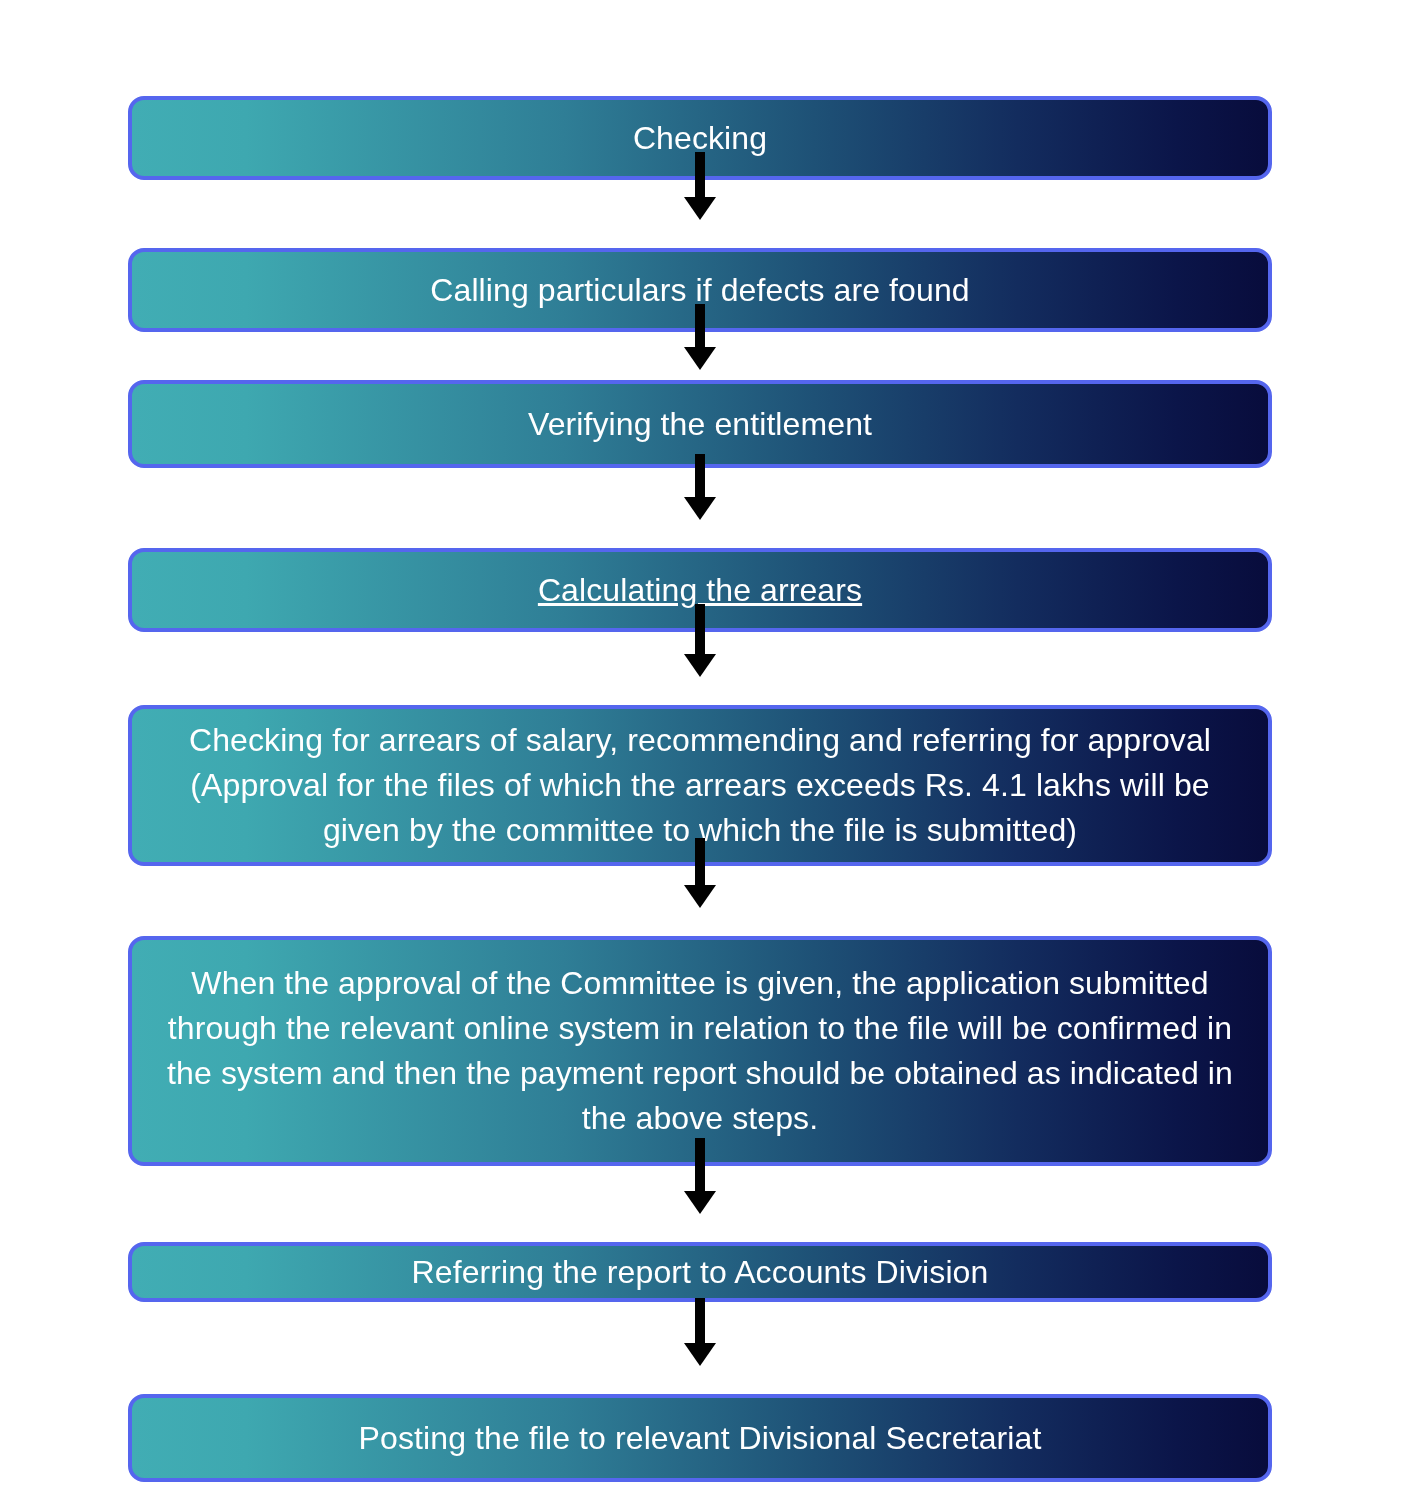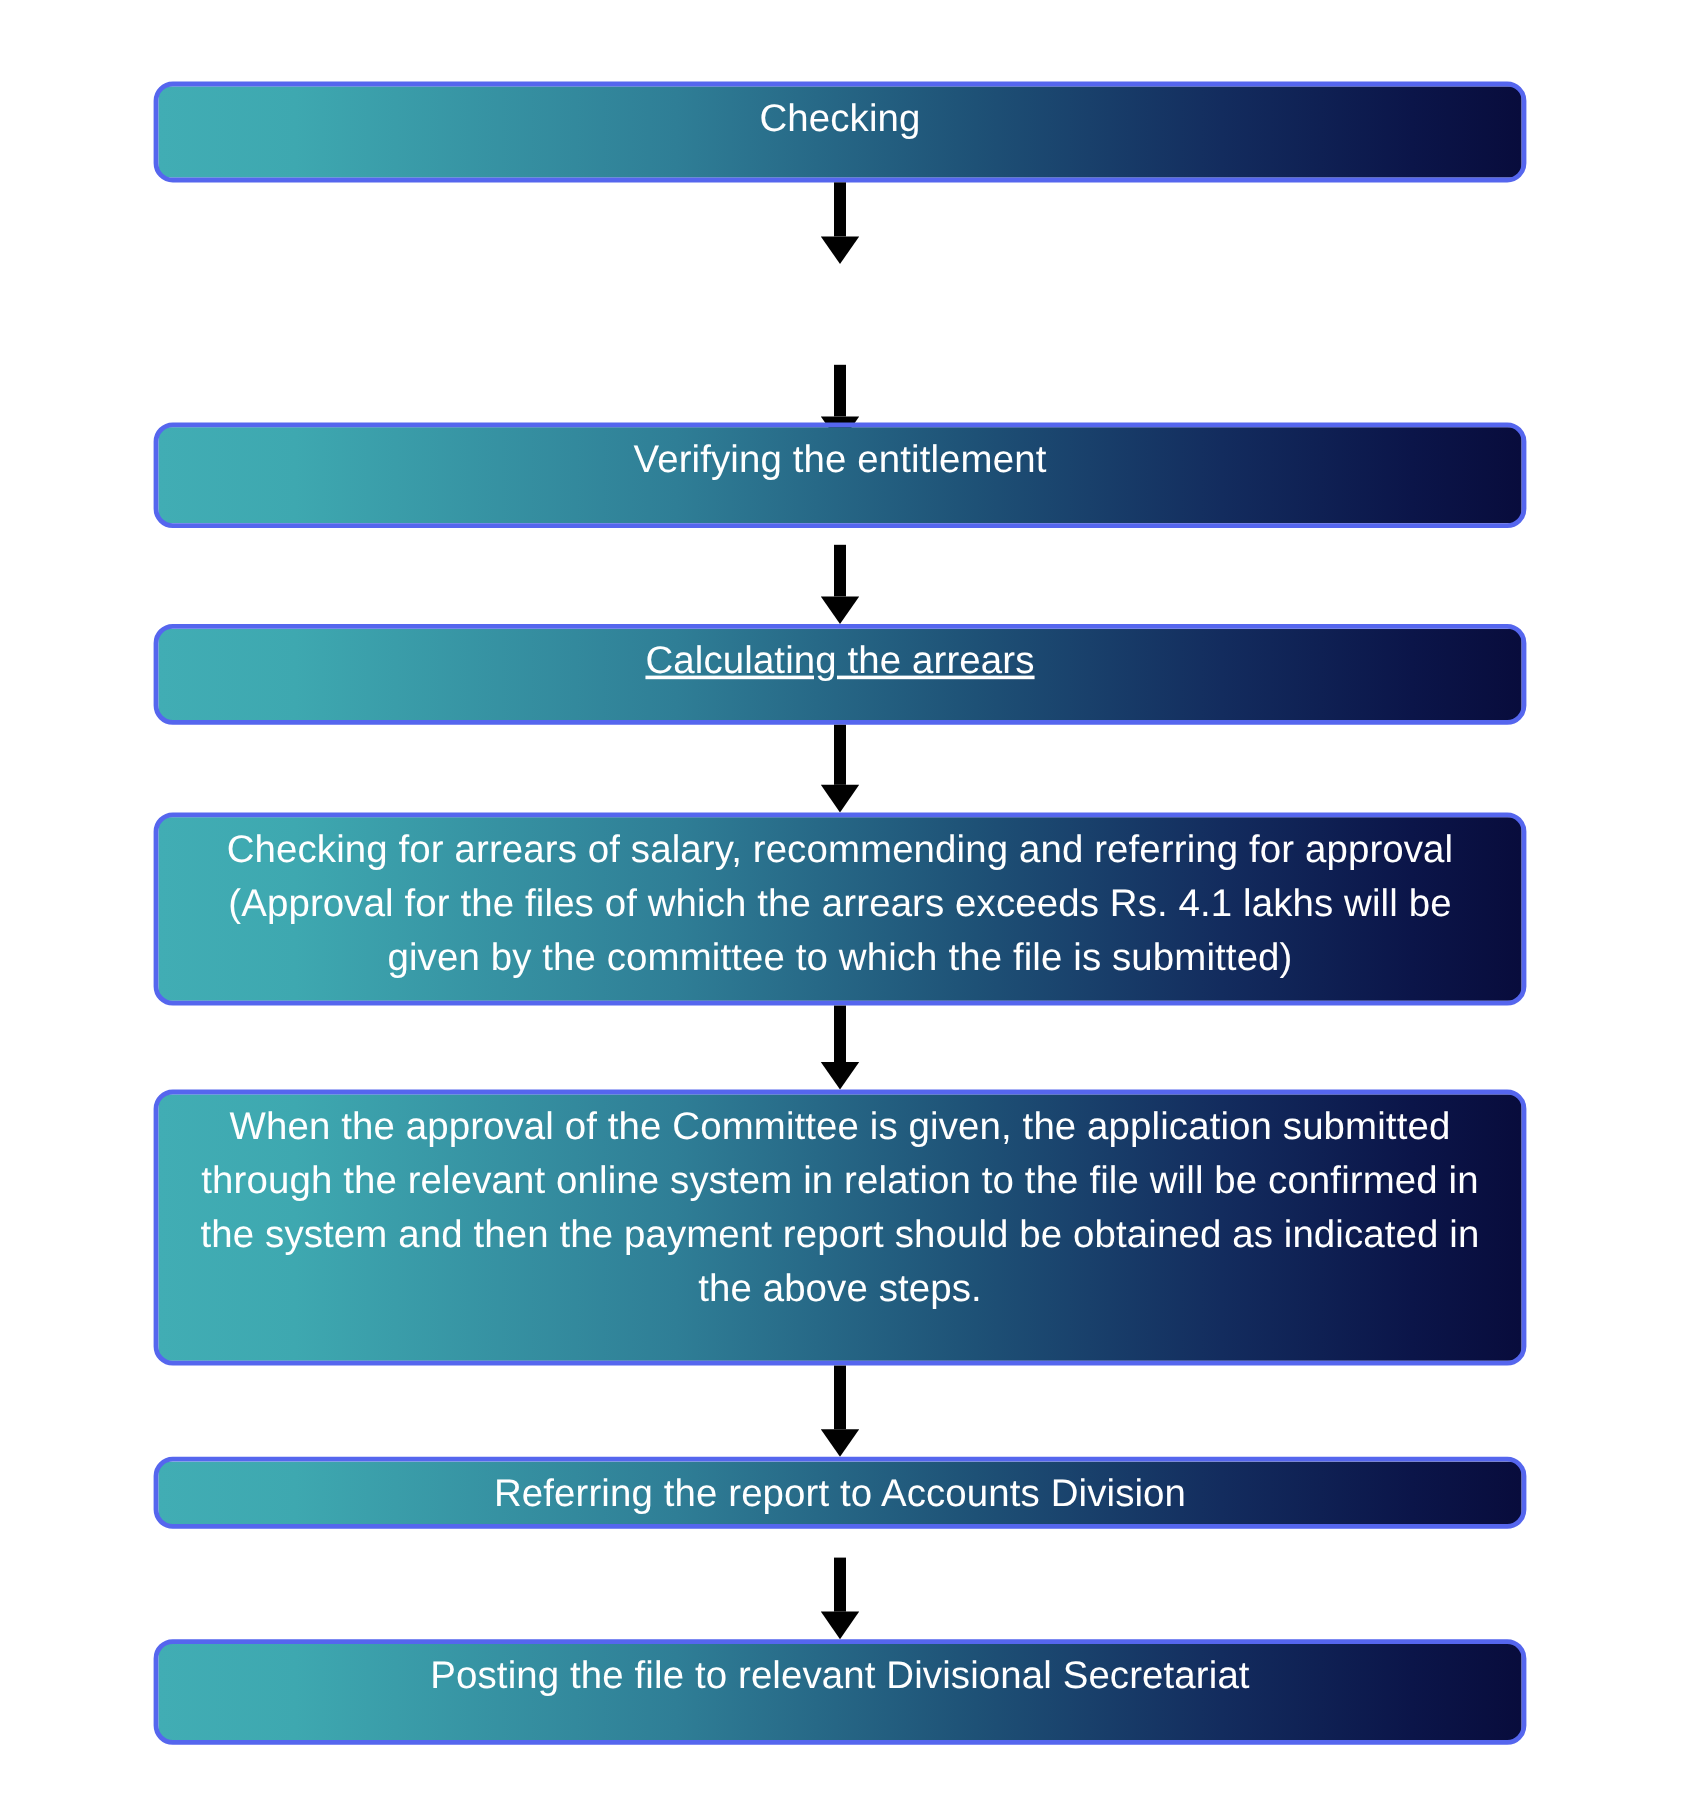--- a/index.html
+++ b/index.html
@@ -30,29 +30,30 @@
     border-radius: 16px;
     background: linear-gradient(90deg,
                 #41ADB4 0%,
                 #3EA8B0 10%,
                 #2F7E96 38%,
                 #1E5176 60%,
                 #132C5E 78%,
                 #0B1549 92%,
                 #080C3C 100%);
     display: flex;
-    align-items: flex-start;
+    align-items: center;
     justify-content: center;
     color: #ffffff;
     text-align: center;
     font-size: 32px;
     line-height: 45px;
     letter-spacing: 0.1px;
     padding: 4px 22px;
     font-weight: 400;
+    margin-top: 28px;
   }
 
   .node-text {
     display: block;
     width: 100%;
   }
 
   
   .n0 { top: 68px;   height: 84px; }
   .n1 { top: 220px;  height: 84px; }
@@ -109,20 +110,23 @@
 
   <div class="node n0">
     <span class="node-text">Checking</span>
   </div>
 
   <div class="arrow a0">
     <span class="stem"></span>
     <span class="head"></span>
   </div>
 
+  <div class="node n1">
+    <span class="node-text">Calling particulars if defects are found</span>
+  </div>
 
   <div class="arrow a1">
     <span class="stem"></span>
     <span class="head"></span>
   </div>
 
   <div class="node n2">
     <span class="node-text">Verifying the entitlement</span>
   </div>
 

